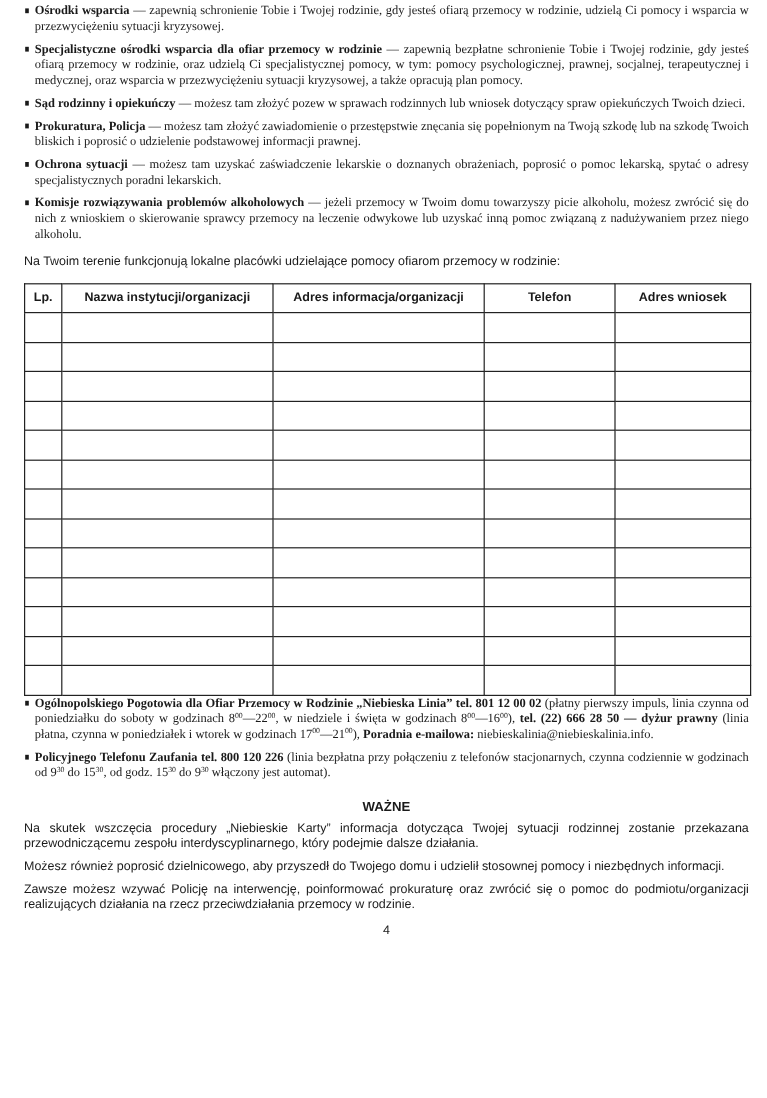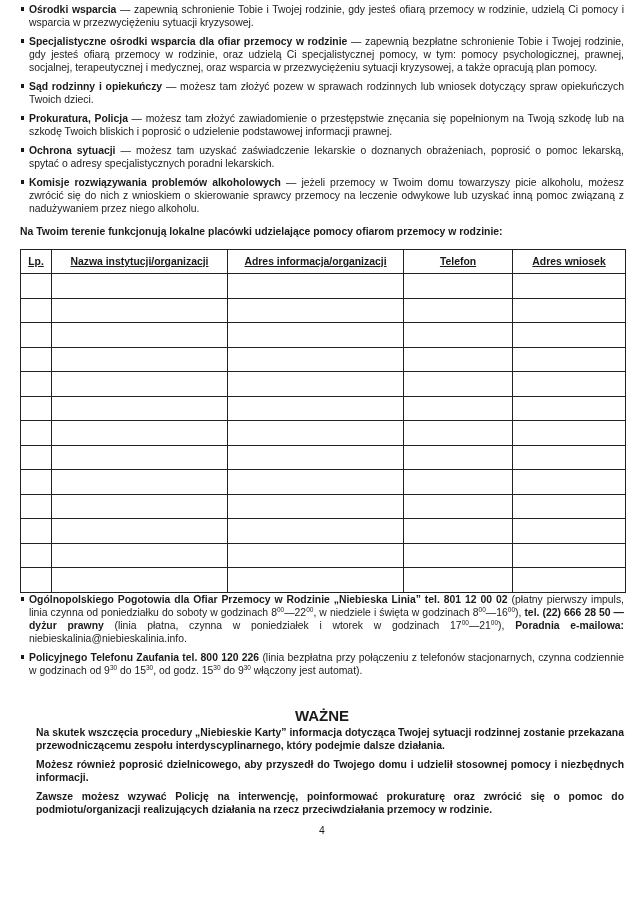--- a/index.html
+++ b/index.html
@@ -3,40 +3,40 @@
 <meta charset="utf-8">
 <style>
   html, body { margin: 0; padding: 0; background: #ffffff; }
   body {
     width: 639px; height: 915px; overflow: hidden; position: relative;
     font-family: "Liberation Sans", sans-serif; color: #1a1a1a;
     font-size: 10.4px; line-height: 13px;
   }
   .page { position: absolute; left: 20px; top: 3px; width: 604px; }
   .bullets { list-style: none; margin: 0; padding: 0; }
-  .bullets li { position: relative; padding-left: 9px; margin-bottom: 6px; text-align: justify; }
+  .bullets li { position: relative; padding-left: 9px; margin-bottom: 6px; text-align: justify; font-family: Liberation Serif, serif; }
   .bullets li .dot {
     position: absolute; left: 1px; top: 4px; width: 3px; height: 4px; background: #1a1a1a;
   }
   b { font-weight: bold; }
   .intro-table {
-    font-weight: bold; margin-top: 10px; margin-bottom: 11px; font-size: 10.4px;
+    font-weight: normal; margin-top: 10px; margin-bottom: 11px; font-size: 10.4px;
   }
   table.inst {
     border-collapse: collapse; width: 605px; table-layout: fixed; margin-left: 0;
   }
   table.inst th, table.inst td {
     border: 1px solid #222; height: 23.5px; padding: 0; font-size: 10.4px;
   }
-  table.inst th { font-weight: bold; text-align: center; height: 23px; text-decoration: underline; }
+  table.inst th { font-weight: bold; text-align: center; height: 23px; }
   table.inst { border: 1.5px solid #222; }
   .phones-intro { margin-top: 11px; margin-bottom: 5px; }
   sup { font-size: 6.5px; line-height: 0; vertical-align: 4px; }
-  .wazne { text-align: center; font-weight: bold; font-size: 15px; margin-top: 32px; margin-bottom: 4px; }
-  .para { text-align: justify; margin: 0 0 6px 16px; font-weight: bold; }
+  .wazne { text-align: center; font-weight: bold; font-size: 11px; margin-top: 16px; margin-bottom: 4px; }
+  .para { text-align: justify; margin: 0 0 6px 0; }
   .pagenum { text-align: center; margin-top: 8px; }
 </style>
 </head>
 <body>
 
 <div class="page">
 
   <ul class="bullets">
     <li><span class="dot"></span><b>Ośrodki wsparcia</b><span> — zapewnią schronienie Tobie i Twojej rodzinie, gdy jesteś ofiarą przemocy w rodzinie, udzielą Ci pomocy i wsparcia w przezwyciężeniu sytuacji kryzysowej.</span></li>
     <li><span class="dot"></span><b>Specjalistyczne ośrodki wsparcia dla ofiar przemocy w rodzinie</b><span> — zapewnią bezpłatne schronienie Tobie i Twojej rodzinie, gdy jesteś ofiarą przemocy w rodzinie, oraz udzielą Ci specjalistycznej pomocy, w tym: pomocy psychologicznej, prawnej, socjalnej, terapeutycznej i medycznej, oraz wsparcia w przezwyciężeniu sytuacji kryzysowej, a także opracują plan pomocy.</span></li>

